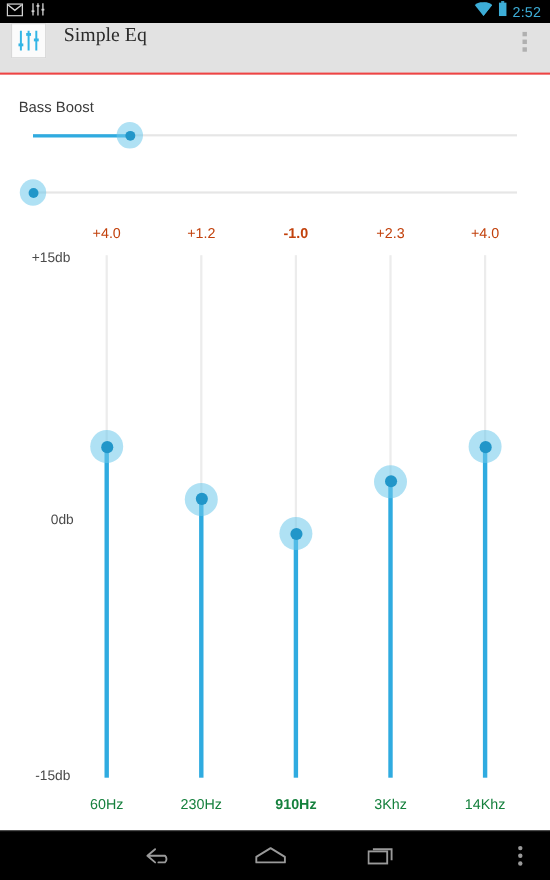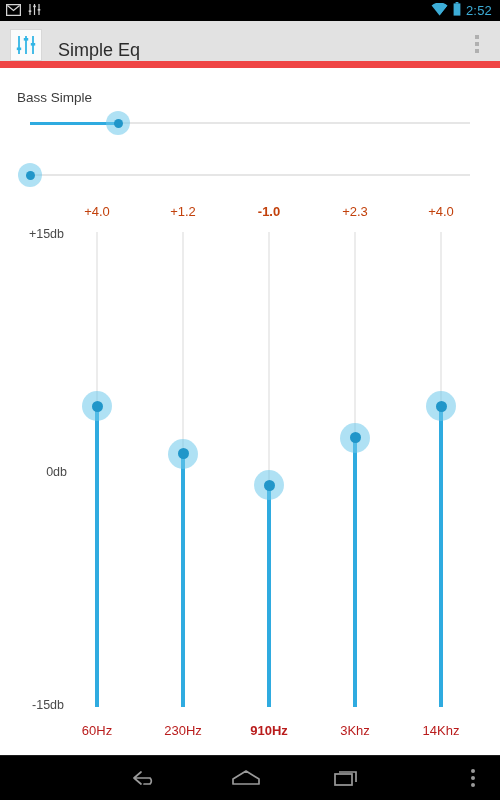--- a/index.html
+++ b/index.html
@@ -18,22 +18,23 @@
     display: flex; align-items: center;
   }
   .sb-left { display: flex; align-items: center; gap: 7px; padding-left: 6px; }
   .sb-right { display: flex; align-items: center; gap: 5px; margin-left: auto; padding-right: 8px; }
   .sb-time { color: #3dadd7; font-size: 13px; letter-spacing: .2px; line-height: 1; }
 
   
   .actionbar {
     position: absolute; left: 0; top: 21px; width: 500px; height: 47px;
     background: #e2e2e2;
-    display: flex; align-items: flex-end;
-    border-bottom: 7px solid #ef4444;
+    display: flex; align-items: flex-start;
+    border-bottom: 2px solid #ef4444;
+    font-family: Liberation Serif, serif;
   }
   .app-icon {
     width: 32px; height: 32px; margin-left: 10px;
     background: #fbfbfb; border: 1px solid #d8d8d8;
     display: flex; align-items: center; justify-content: center;
   }
   .app-title {
     margin-left: 16px; font-size: 18px; color: #2b2b2b; font-weight: 400;
   }
   .overflow-btn {
@@ -78,21 +79,21 @@
     position: absolute; font-size: 12.5px; color: #4a4a4a; text-align: right;
     width: 56px;
   }
   .eq-band { position: absolute; top: 0; width: 86px; margin-left: -43px; height: 687px; }
   .eq-value {
     position: absolute; top: 136px; width: 86px; text-align: center;
     font-size: 13px; color: #c2410c;
   }
   .eq-freq {
     position: absolute; top: 655px; width: 86px; text-align: center;
-    font-size: 13px; color: #b91c1c;
+    font-size: 13px; color: #15803d;
   }
   .eq-track-bg {
     position: absolute; left: 42px; width: 2px;
     background: #ececec;
   }
   .eq-track-fill {
     position: absolute; left: 41px; width: 4px;
     background: #2fabe0;
   }
   .eq-thumb {
@@ -180,21 +181,21 @@
     <span class="app-title">Simple Eq</span>
     <div class="overflow-btn">
       <i></i>
       <i></i>
       <i></i>
     </div>
   </div>
 
   <div class="content">
 
-    <span class="section-label" style="left:17px; top:22px;">Bass Simple</span>
+    <span class="section-label" style="left:17px; top:22px;">Bass Boost</span>
     <div class="hseek" style="top:40px;">
       <div class="track-bg"></div>
       <div class="track-fill" id="bass-fill" style="width: 88px;"></div>
       <div class="thumb" id="bass-thumb" style="left: 88px;">
         <i></i>
       </div>
     </div>
 
     <div class="hseek" style="top:92px;">
       <div class="track-bg"></div>

